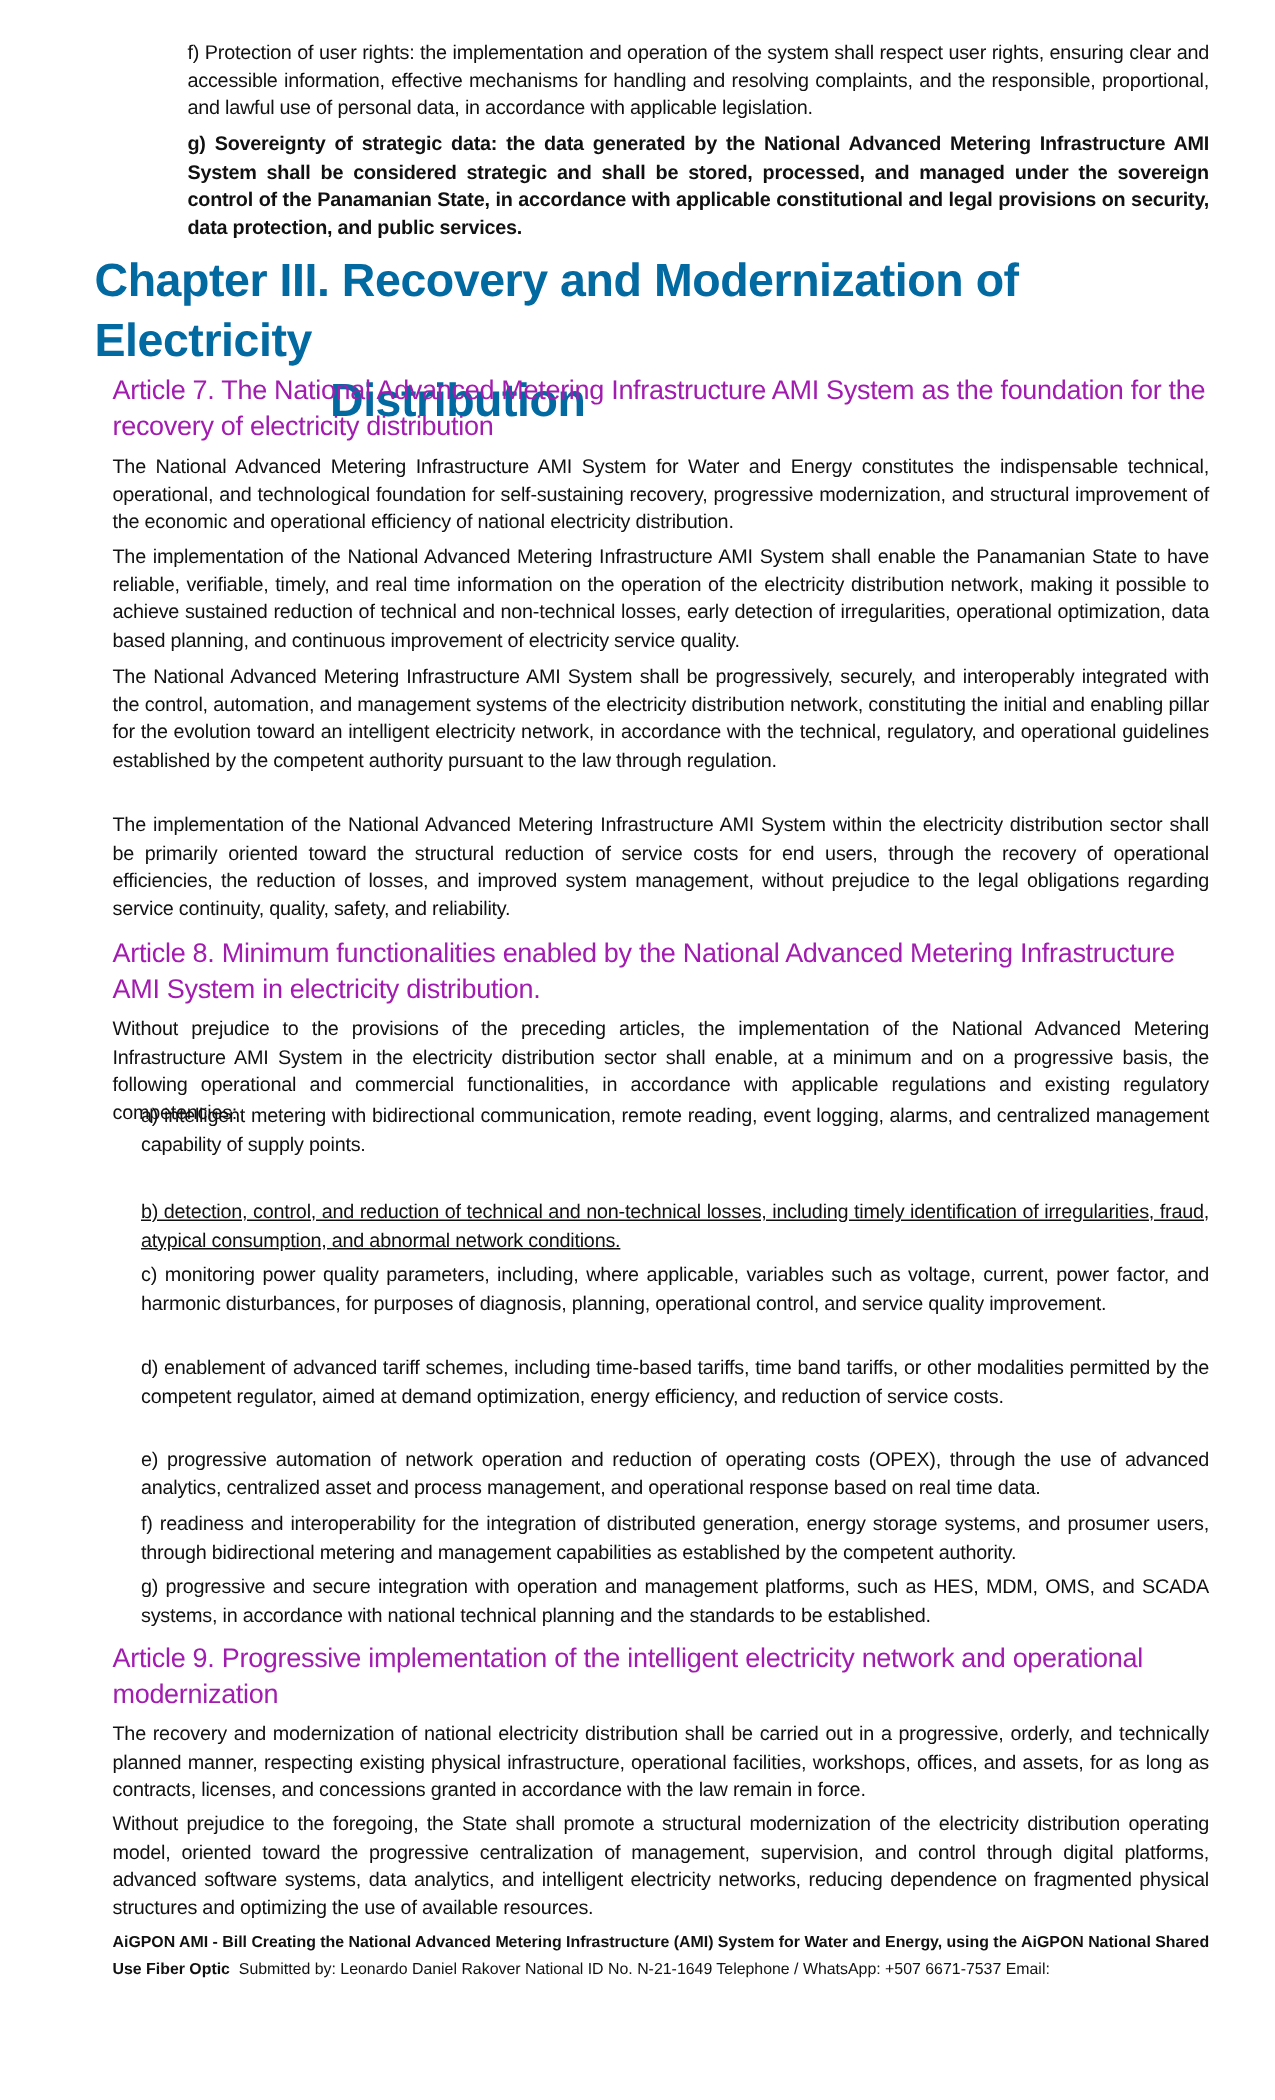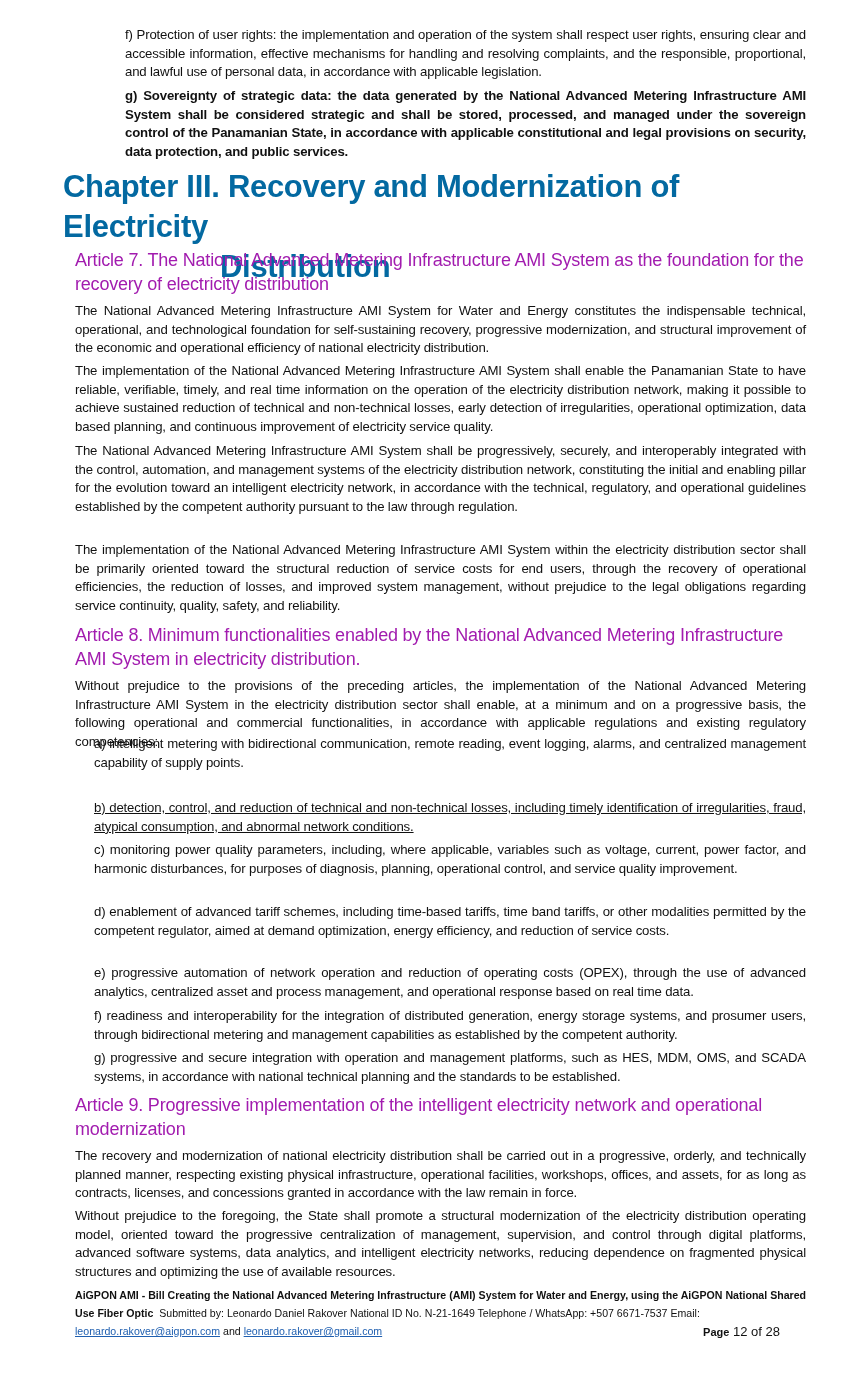--- a/index.html
+++ b/index.html
@@ -74,26 +74,15 @@
   <h2 class="article" style="top:1094px;">Article 9. Progressive implementation of the intelligent electricity network and operational modernization</h2>
 
   <p class="p body" style="top:1147px;">The recovery and modernization of national electricity distribution shall be carried out in a progressive, orderly, and technically planned manner, respecting existing physical infrastructure, operational facilities, workshops, offices, and assets, for as long as contracts, licenses, and concessions granted in accordance with the law remain in force.</p>
   <p class="p body" style="top:1207px;">Without prejudice to the foregoing, the State shall promote a structural modernization of the electricity distribution operating model, oriented toward the progressive centralization of management, supervision, and control through digital platforms, advanced software systems, data analytics, and intelligent electricity networks, reducing dependence on fragmented physical structures and optimizing the use of available resources.</p>
 
   <div class="footer" style="top:1287px;">
     <div>
       <b>AiGPON AMI - Bill Creating the National Advanced Metering Infrastructure (AMI) System for Water and Energy, using the AiGPON National Shared Use Fiber Optic</b>&nbsp;
       <span>Submitted by: Leonardo Daniel Rakover National ID No. N-21-1649 Telephone / WhatsApp: +507 6671-7537 Email:</span>
     </div>
-    <div style="position:relative; margin-top:1px;">
-      <a href="#" style="color: rgb(31, 95, 176);">leonardo.rakover@aigpon.com</a>
-      <span>and</span>
-      <a href="#" style="color: rgb(31, 95, 176);">leonardo.rakover@gmail.com</a>
-      <span class="page-num" style="right:30px;">
-        <b>Page</b>
-        <span>12</span>
-        <span>of</span>
-        <span>28</span>
-      </span>
-    </div>
   </div>
 
 </div>
 
 </body></html>

